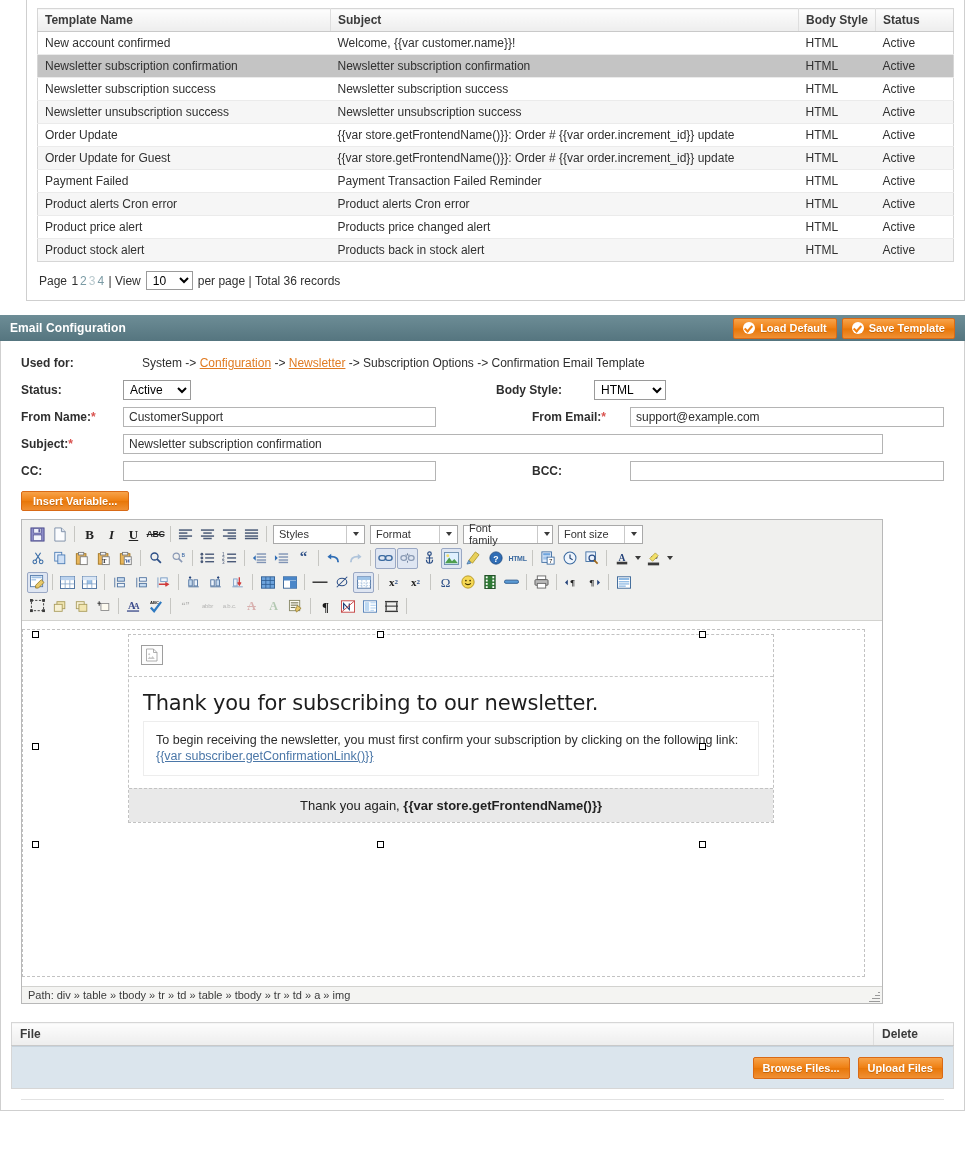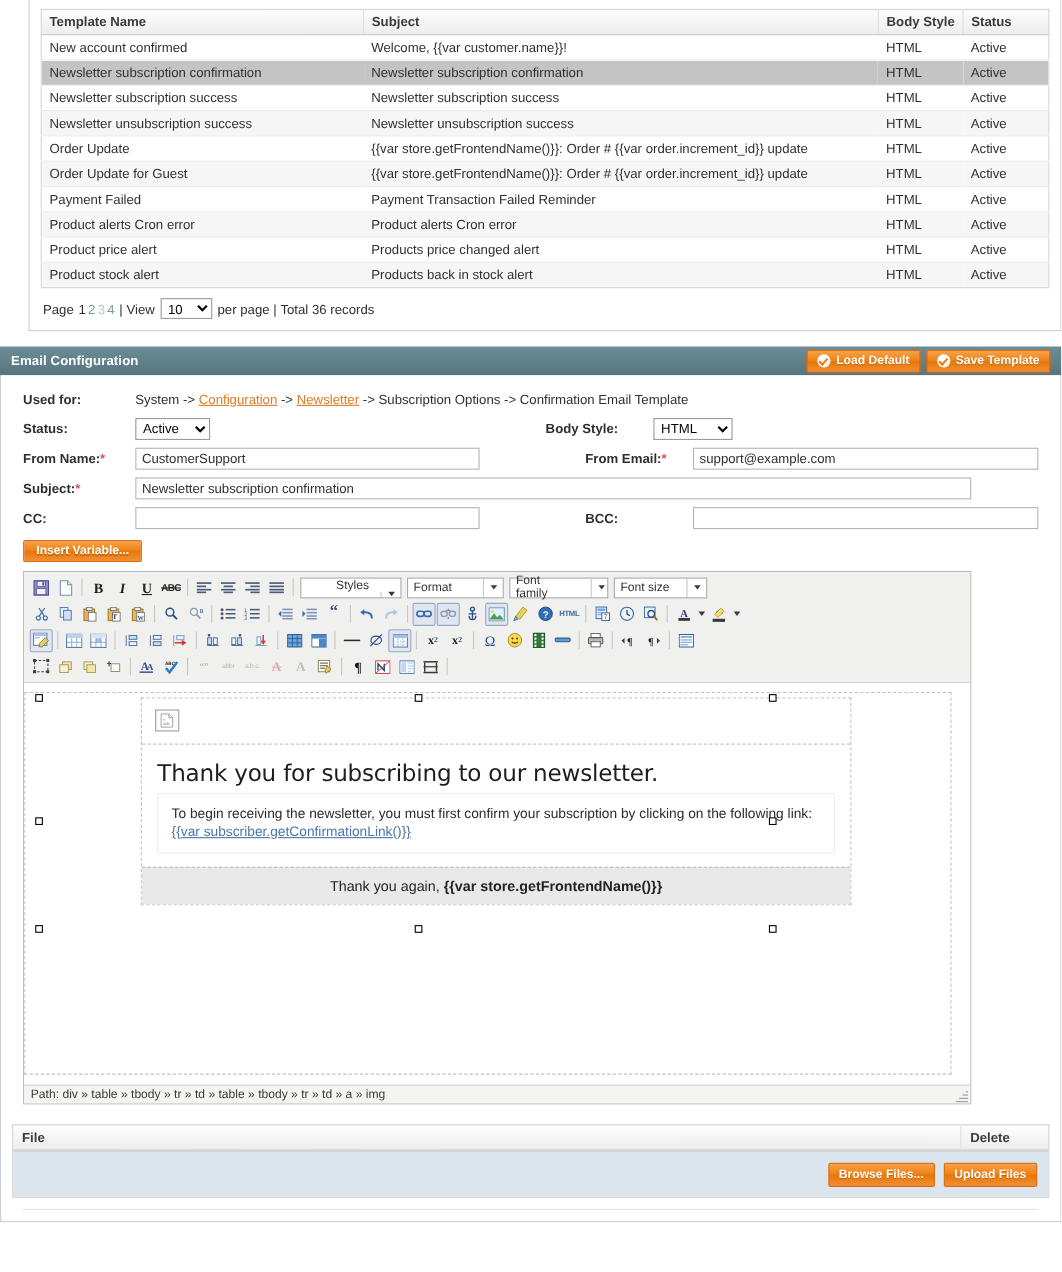--- a/index.html
+++ b/index.html
@@ -155,21 +155,21 @@
   }
   .lbl {
     font-weight: bold;
     color: #2f2f2f;
     font-size: 12px;
     flex: 0 0 auto;
   }
   .lbl .req { color: #d9534f; font-weight: bold; }
   .lbl-l { width: 102px; }
   .lbl-r { width: 98px; }
-  .usedfor { font-size: 12px; color: #2f2f2f; }
+  .usedfor { font-size: 12px; color: #2f2f2f; margin-left: 19px; }
   .usedfor a { color: #e07b22; text-decoration: underline; }
   input.txt {
     font-family: "Liberation Sans", sans-serif;
     font-size: 12px;
     color: #2f2f2f;
     height: 20px;
     border: 1px solid #b4b4b4;
     padding: 1px 5px;
     box-sizing: border-box;
     background: #ffffff;
@@ -255,21 +255,21 @@
     align-items: center;
     padding-right: 3px;
   }
   .tsel .caret i {
     display: inline-block;
     width: 0; height: 0;
     border-left: 3px solid transparent;
     border-right: 3px solid transparent;
     border-top: 4px solid #3a3a3a;
   }
-  .sel-styles { width: 92px; flex-direction: column; }
+  .sel-styles { width: 92px; }
   .sel-format { width: 88px; }
   .sel-ffam   { width: 90px; gap: 39px; }
   .sel-fsize  { width: 85px; }
 
   .mce-canvas {
     position: relative;
     height: 365px;
     background: #ffffff;
     overflow: hidden;
   }

